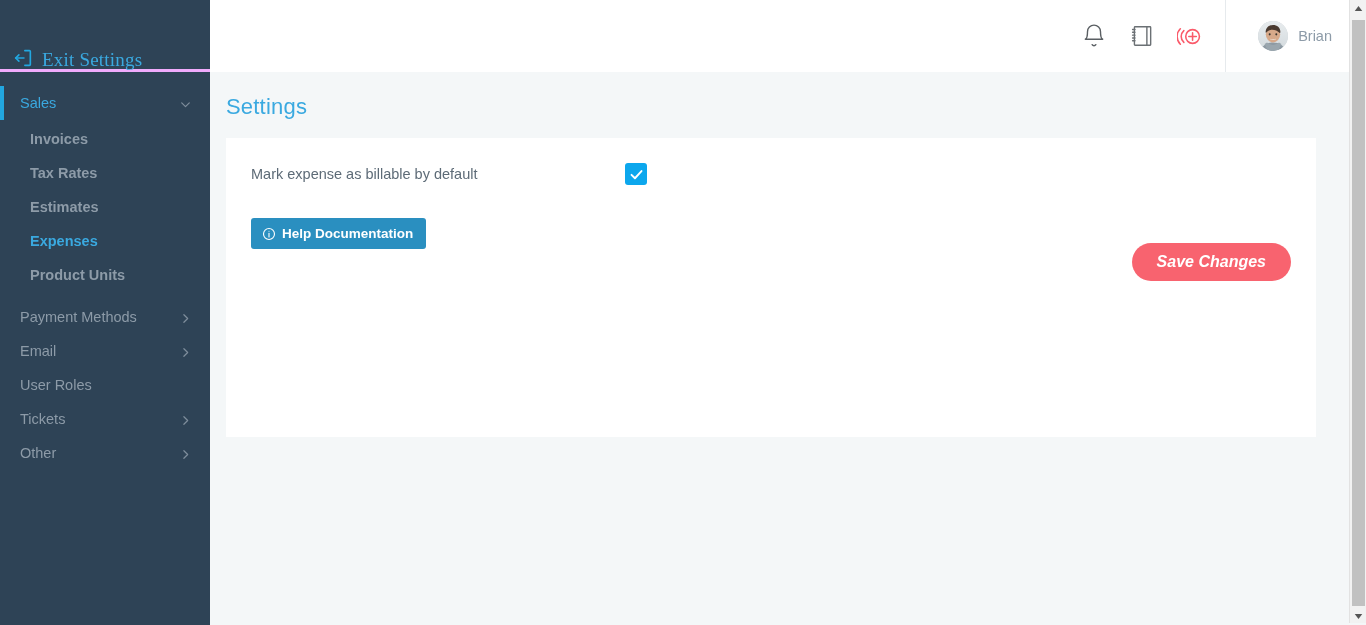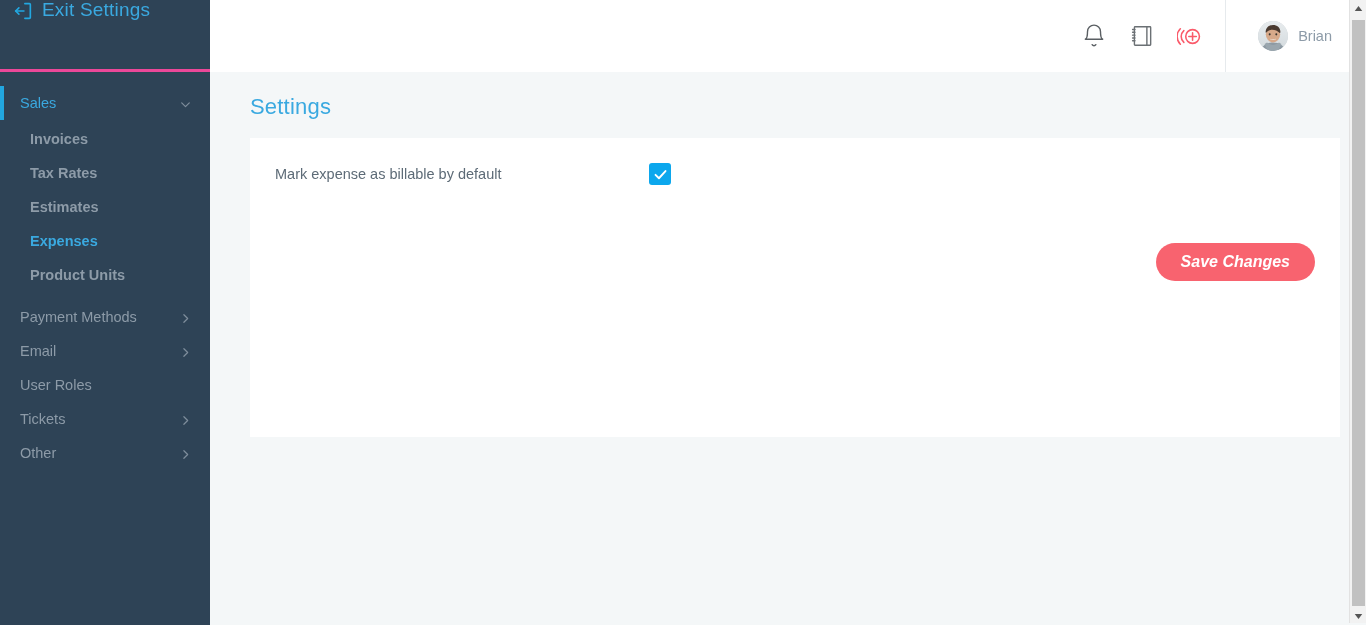--- a/index.html
+++ b/index.html
@@ -14,24 +14,25 @@
   
   .sidebar {
     width: 210px; height: 625px;
     background: #2e4356;
     flex: 0 0 210px;
     position: relative;
     overflow: hidden;
   }
   .exit-block {
     height: 72px;
-    display: flex; align-items: flex-start;
+    display: flex; align-items: flex-end;
     padding-left: 12px;
-    border-bottom: 3px solid #ec4899;
+    border-bottom: 3px solid #f0abfc;
     background: #2e4356;
+    font-family: Liberation Serif, serif;
   }
   .exit-icon { width: 22px; height: 22px; flex: 0 0 22px; margin-right: 8px; display:block; }
   .exit-label {
     color: #3aa9e0;
     font-size: 19px;
     letter-spacing: .2px;
     line-height: 1;
   }
   .nav { padding-top: 14px; }
   .nav-group-head {
@@ -89,21 +90,21 @@
   .avatar {
     width: 30px; height: 30px; border-radius: 50%;
     overflow: hidden; flex: 0 0 30px; margin-right: 10px;
     background: #cfd6da;
     position: relative;
   }
   .avatar svg { display: block; }
   .user-name { font-size: 14.5px; color: #8d9ba8; }
 
   
-  .page { padding: 22px 36px 0 40px; }
+  .page { padding: 22px 36px 0 16px; }
   .page-title {
     font-size: 22px; color: #3aa9e0; font-weight: normal;
     letter-spacing: .2px; margin-bottom: 8px;
   }
   .breadcrumb { display: flex; align-items: center; font-size: 11.5px; letter-spacing: .8px; }
   .crumb { color: #9aa7b1; }
   .crumb.current { color: #33414d; font-weight: bold; }
   .crumb-sep { margin: 0 9px; color: #b9c3ca; font-size: 11px; }
 
   .card {
@@ -346,20 +347,30 @@
 
         <div class="row-setting">
           <span class="row-label">Mark expense as billable by default</span>
           <span class="cbx">
             <svg width="15" height="15" viewBox="0 0 24 24" fill="none" stroke="#ffffff" stroke-width="3" stroke-linecap="round" stroke-linejoin="round">
                 <path d="M4 12.5 9.5 18 20 6.5"></path>
               </svg>
           </span>
         </div>
 
+        <button class="help-btn">
+          <span>
+            <svg width="14" height="14" viewBox="0 0 24 24" fill="none" stroke="#ffffff" stroke-width="1.9" stroke-linecap="round" stroke-linejoin="round">
+              <circle cx="12" cy="12" r="9.4"></circle>
+              <path d="M12 11v6"></path>
+              <circle cx="12" cy="7.4" r="0.9" fill="#ffffff" stroke="none"></circle>
+            </svg>
+          </span>
+          <span>Help Documentation</span>
+        </button>
 
         <div class="save-wrap">
           <button class="save-btn">Save Changes</button>
         </div>
 
       </div>
     </div>
 
     <div class="scrollbar">
       <div class="sb-arrow up">

